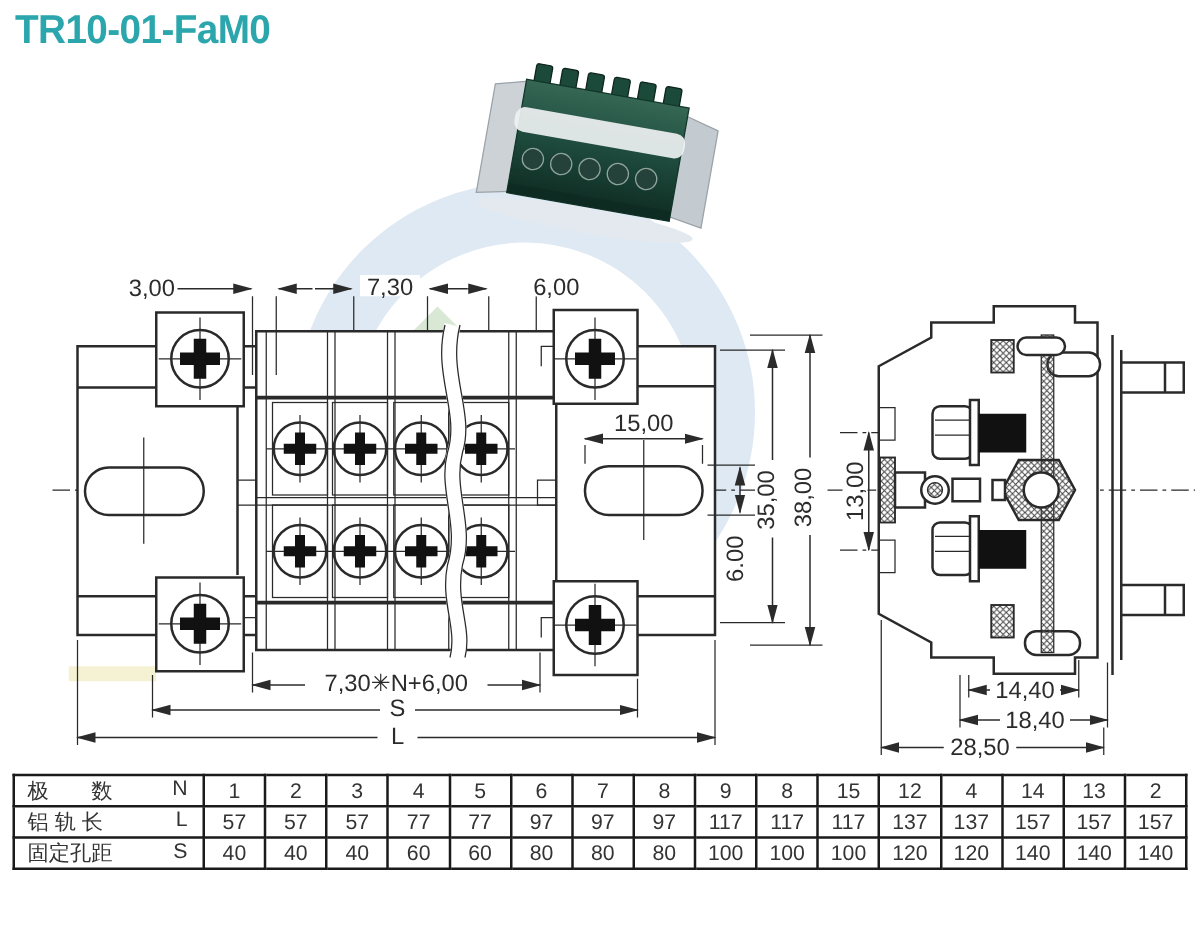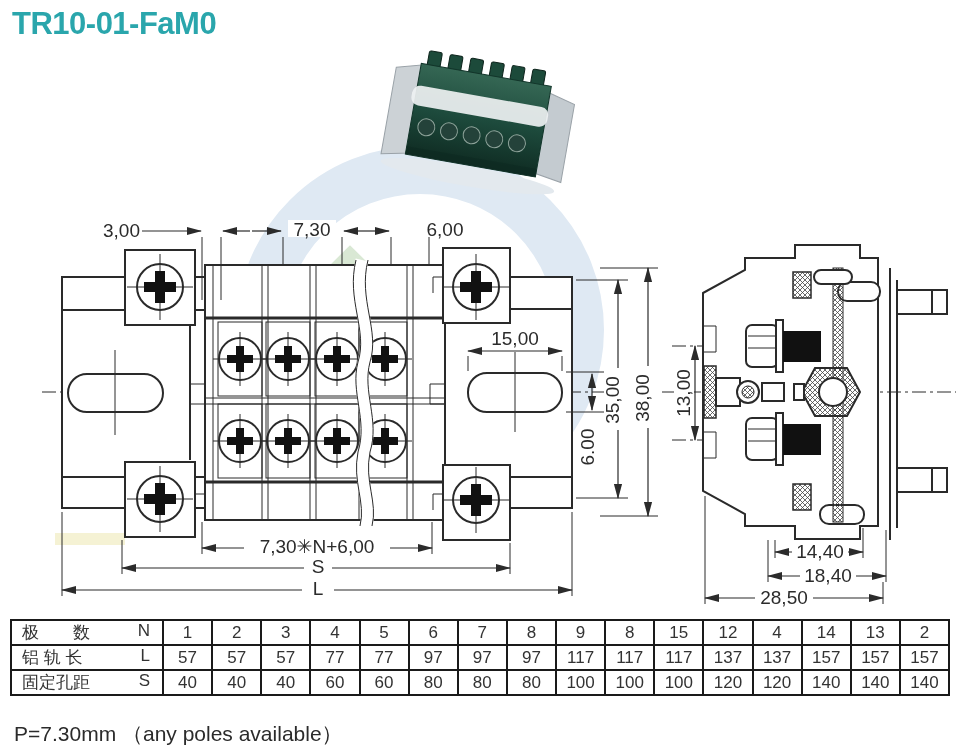--- a/index.html
+++ b/index.html
@@ -362,14 +362,13 @@
           <td>100</td>
           <td>120</td>
           <td>120</td>
           <td>140</td>
           <td>140</td>
           <td>140</td>
         </tr>
       </tbody>
   </table>
 
-  <div class="note">P=7.30mm （any poles available）</div>
 </div>
 
 </body></html>

